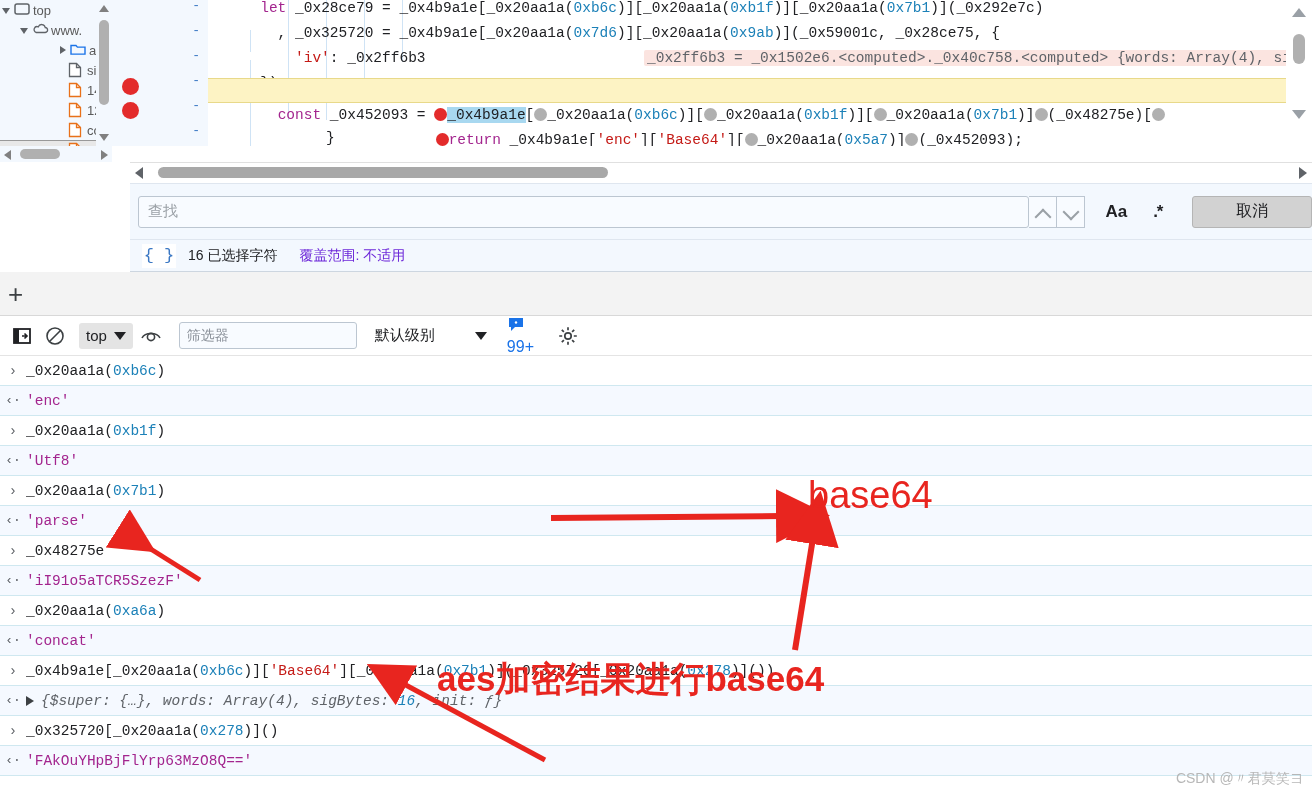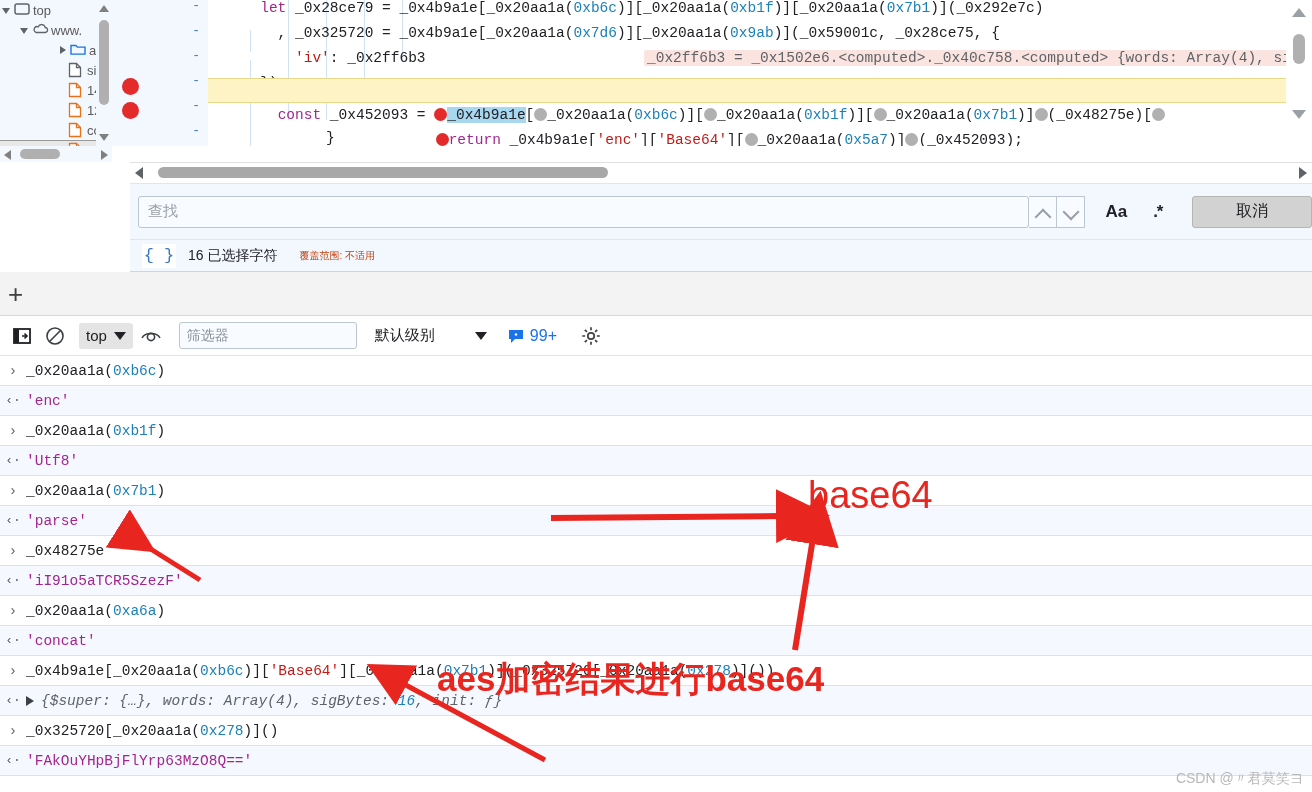--- a/index.html
+++ b/index.html
@@ -132,21 +132,21 @@
   
   .statusbar {
     position:absolute; left:130px; top:239px; width:1182px; height:33px;
     background:#f3f8fe; border-top:1px solid #dfe6ef; border-bottom:1px solid #cdd6e0;
     display:flex; align-items:center;
   }
   .braces { margin-left:12px; width:34px; height:24px; background:#ffffff;
             display:flex;align-items:center;justify-content:center;
             color:#3b78c4; font-size:17px; font-family:"Liberation Mono",monospace;}
   .st-txt { margin-left:12px; font-size:14px; color:#202124; }
-  .st-txt2 { margin-left:22px; font-size:10px; color:#c2410c; }
+  .st-txt2 { margin-left:22px; font-size:14px; color:#6d28d9; }
 
   
   .tabstrip {
     position:absolute; left:0; top:272px; width:1312px; height:44px;
     background:#f3f3f3; border-bottom:1px solid #d8d8d8;
     display:flex; align-items:center;
   }
   .tab { height:34px; padding:0 13px; display:flex; align-items:center;
          font-size:16px; color:#5f6368; }
   .tab.active { background:#ffffff; color:#1a73e8; }
@@ -163,21 +163,21 @@
     display:flex;align-items:center;background:#e4e4e4;border-radius:3px;
     height:26px;padding:0 7px;margin-left:8px;font-size:15px;color:#202124;
   }
   .caret { display:inline-block; margin-left:7px;
      border-left:6px solid transparent;border-right:6px solid transparent;border-top:8px solid #202124;}
   .filter-input {
     margin-left:10px;width:178px;height:27px;background:#f8fbff;border:1px solid #bcc6d1;
     border-radius:3px;display:flex;align-items:center;padding-left:7px;font-size:14px;color:#8a9099;
   }
   .level-sel{margin-left:18px;display:flex;align-items:center;font-size:15px;color:#202124;gap:33px;}
-  .badge-wrap{margin-left:20px;display:flex;align-items:flex-start;gap:5px;}
+  .badge-wrap{margin-left:20px;display:flex;align-items:flex-start;gap:5px;flex-direction:column;}
   .badge-num{font-size:16px;color:#1a73e8;}
 
   
   .console { position:absolute; left:0; top:356px; width:1312px; height:436px; background:#ffffff; overflow:hidden;}
   .crow {
     position:relative; height:30px; display:flex; align-items:center;
     border-bottom:1px solid #cfe8f0;
     font-family:"Liberation Mono","DejaVu Sans Mono",monospace; font-size:14.5px;
     white-space:pre;
   }

